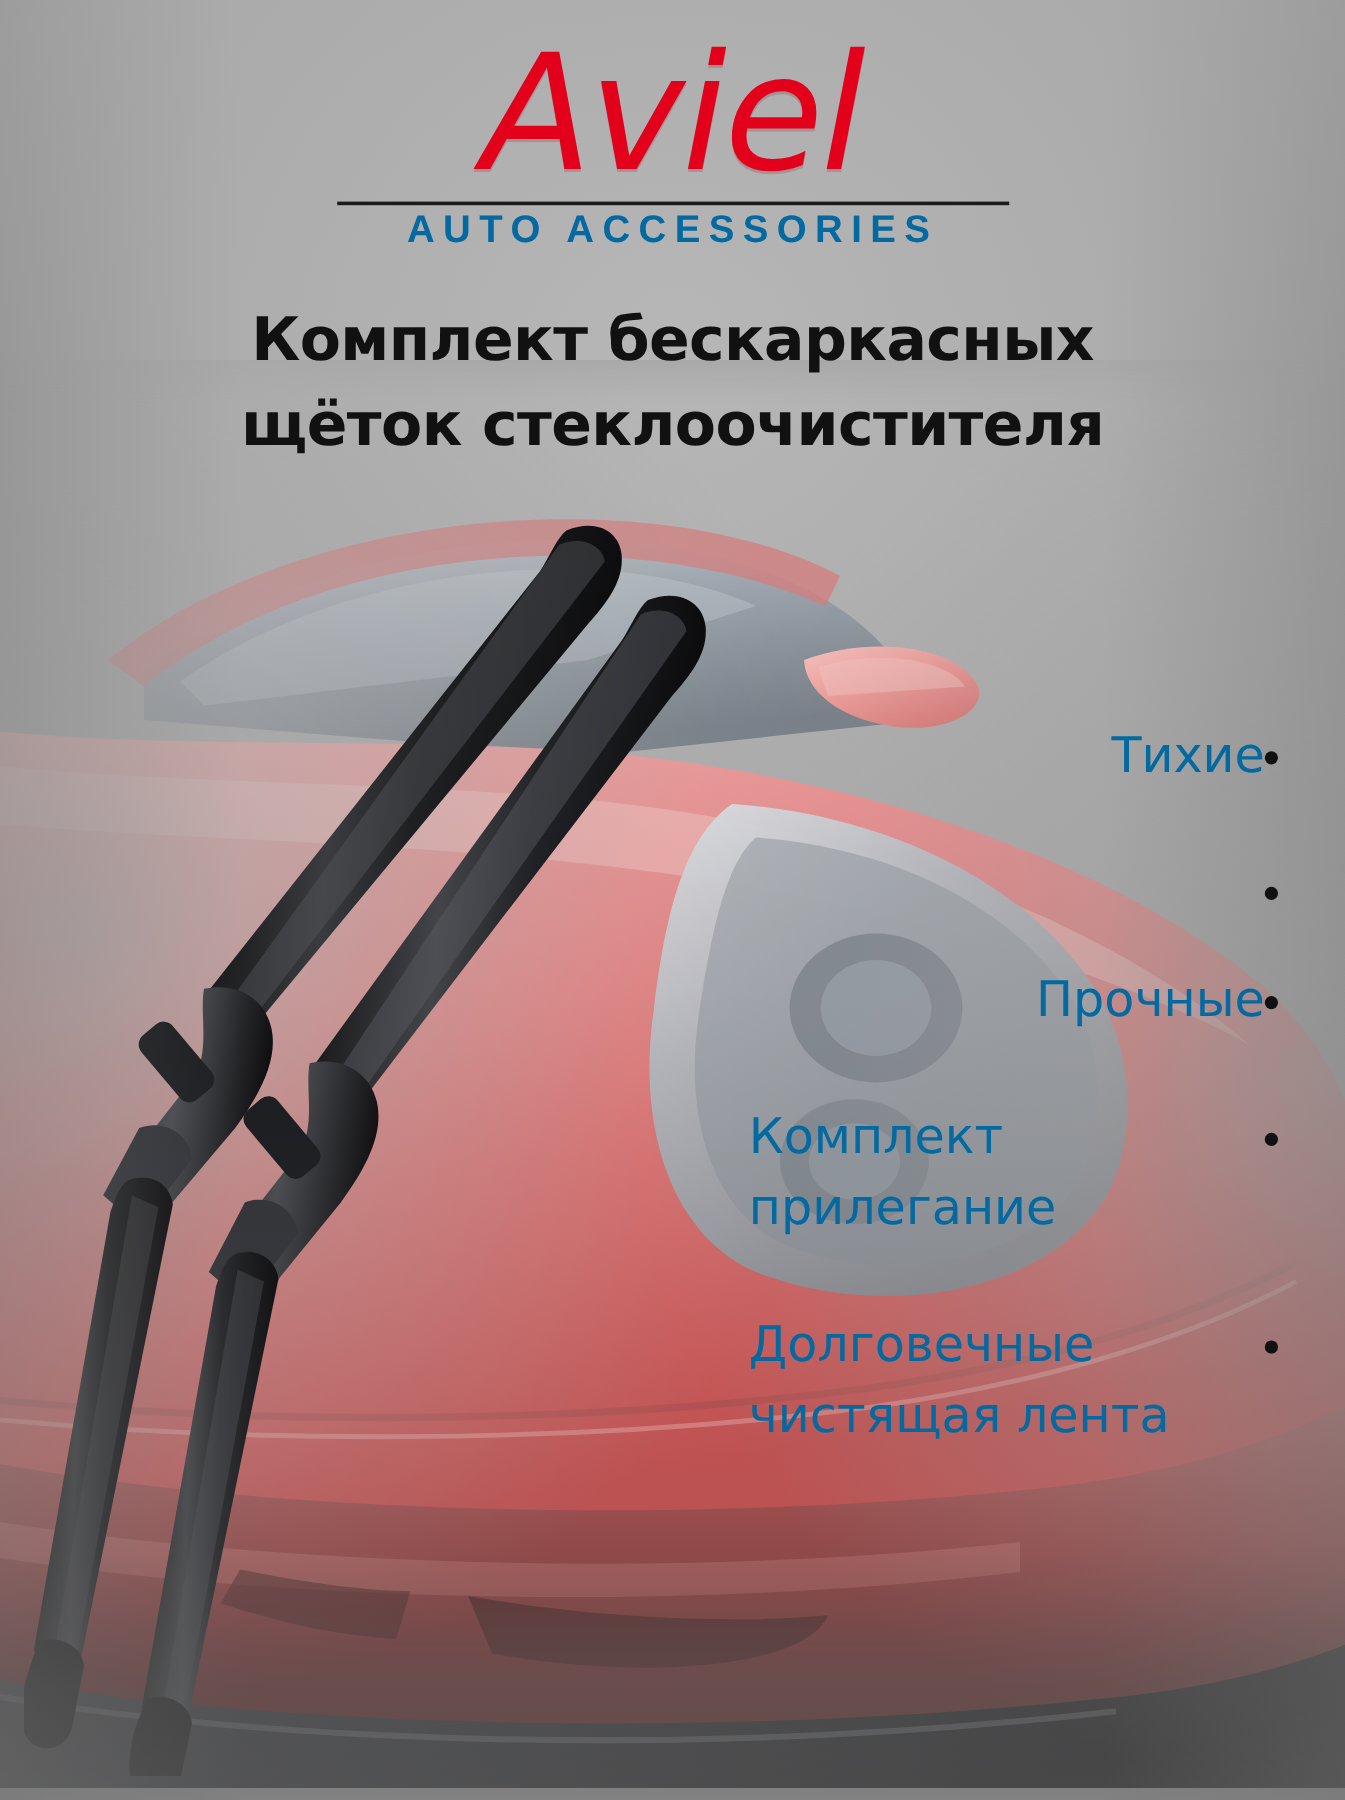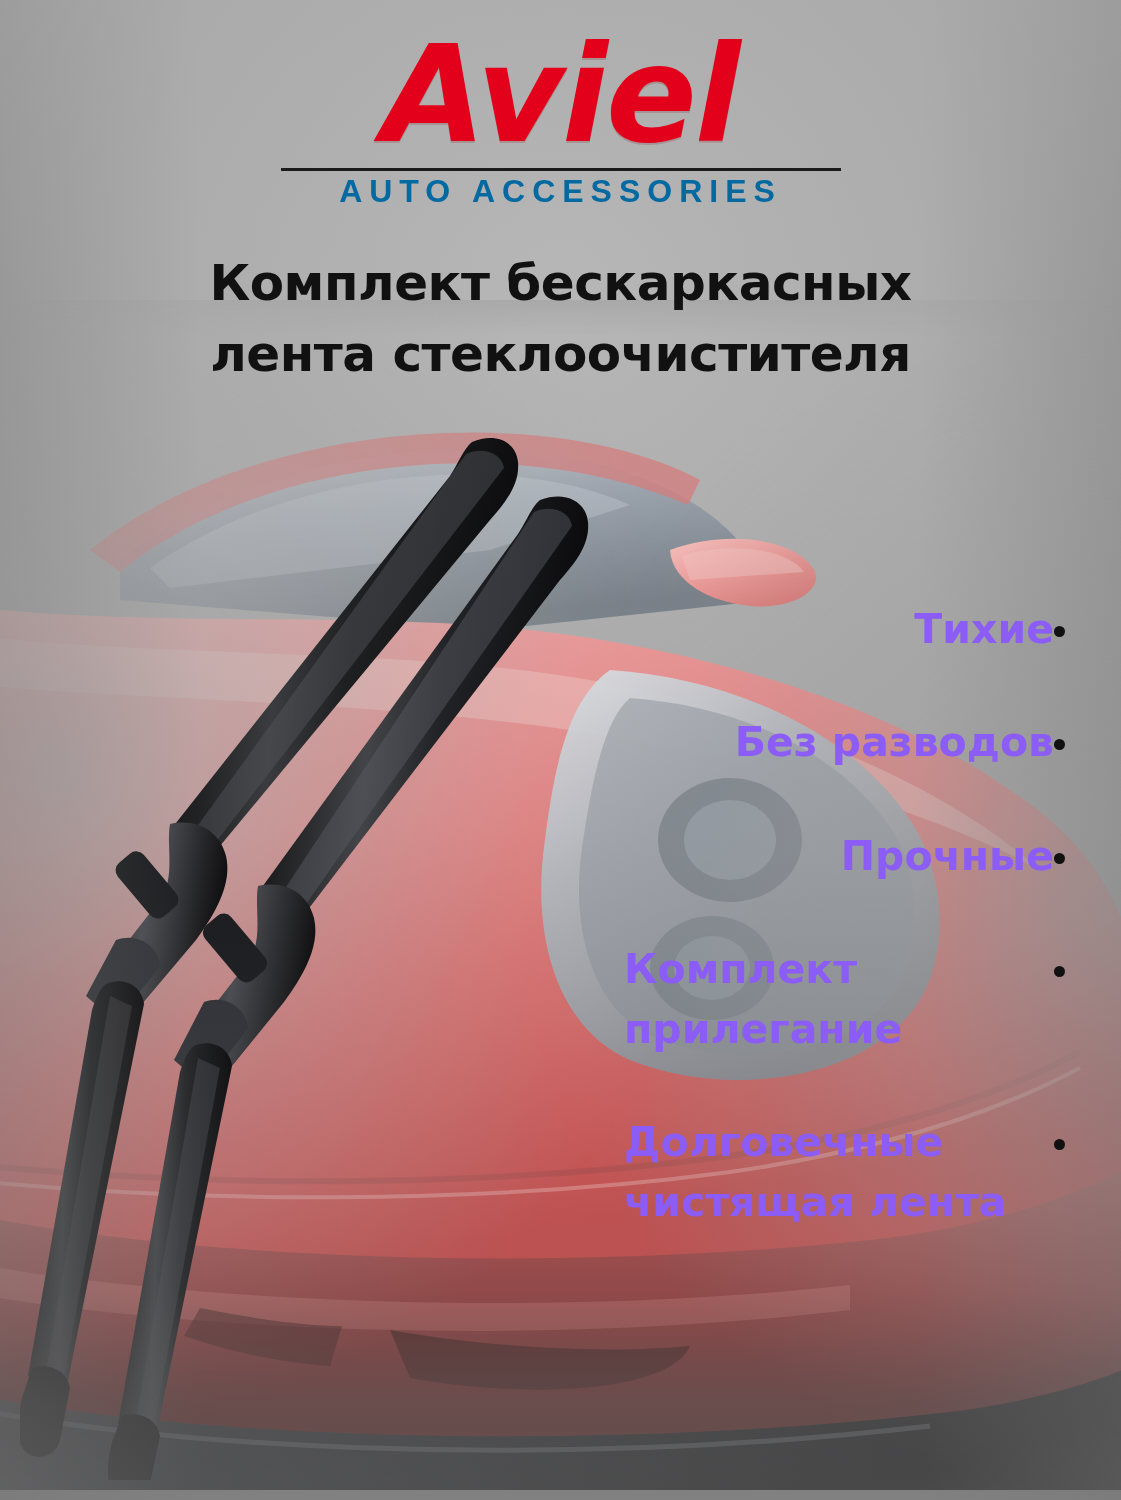--- a/index.html
+++ b/index.html
@@ -63,21 +63,21 @@
   
   .logo-block {
     position: absolute;
     left: 0; right: 0;
     top: 28px;
     text-align: center;
     z-index: 12;
   }
   .logo-word {
     font-family: "DejaVu Sans", sans-serif;
-    font-weight: bold;
+    font-weight: normal;
     font-style: italic;
     font-size: 134px;
     line-height: 1.0;
     letter-spacing: -2px;
     color: #e2001a;
     margin: 0;
     text-shadow: 0 2px 0 rgba(120,0,10,0.18);
   }
   .logo-sub {
     font-family: "Liberation Sans", sans-serif;
@@ -135,24 +135,24 @@
   .bullet {
     flex: 0 0 auto;
     width: 11px;
     height: 11px;
     border-radius: 50%;
     background: #111111;
     margin: 26px 18px 0 0;
   }
   .feature-text {
     font-family: "DejaVu Sans", sans-serif;
-    font-weight: bold;
+    font-weight: normal;
     font-size: 41px;
     line-height: 1.45;
-    color: #8b5cf6;
+    color: #0369a1;
     text-align: left;
     max-width: 430px;
   }
 </style>
 </head>
 <body>
 
 <div class="page">
 
   <div class="backdrop"></div>
@@ -298,30 +298,29 @@
   <div class="floor-shadow"></div>
 
   <div class="logo-block">
     <div class="logo-word">Aviel</div>
     <div class="logo-rule"></div>
     <div class="logo-sub">AUTO ACCESSORIES</div>
   </div>
 
   <div class="headline">
     <div class="headline-line">Комплект бескаркасных</div>
-    <div class="headline-line">лента стеклоочистителя</div>
+    <div class="headline-line">щёток стеклоочистителя</div>
   </div>
 
   <ul class="features">
     <li class="feature">
       <span class="feature-text">Тихие</span>
       <span class="bullet"></span>
     </li>
     <li class="feature">
-      <span class="feature-text">Без разводов</span>
       <span class="bullet"></span>
     </li>
     <li class="feature">
       <span class="feature-text">Прочные</span>
       <span class="bullet"></span>
     </li>
     <li class="feature">
       <span class="feature-text">Комплект прилегание</span>
       <span class="bullet"></span>
     </li>

